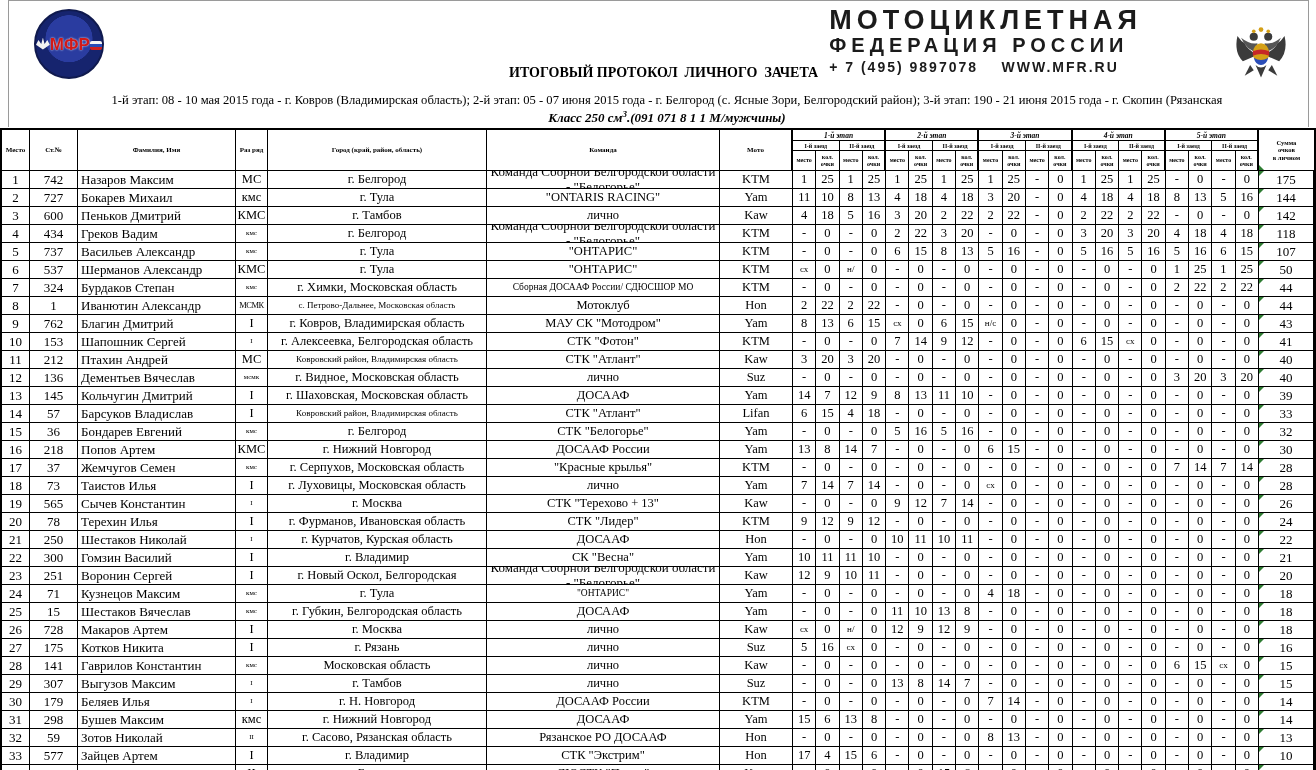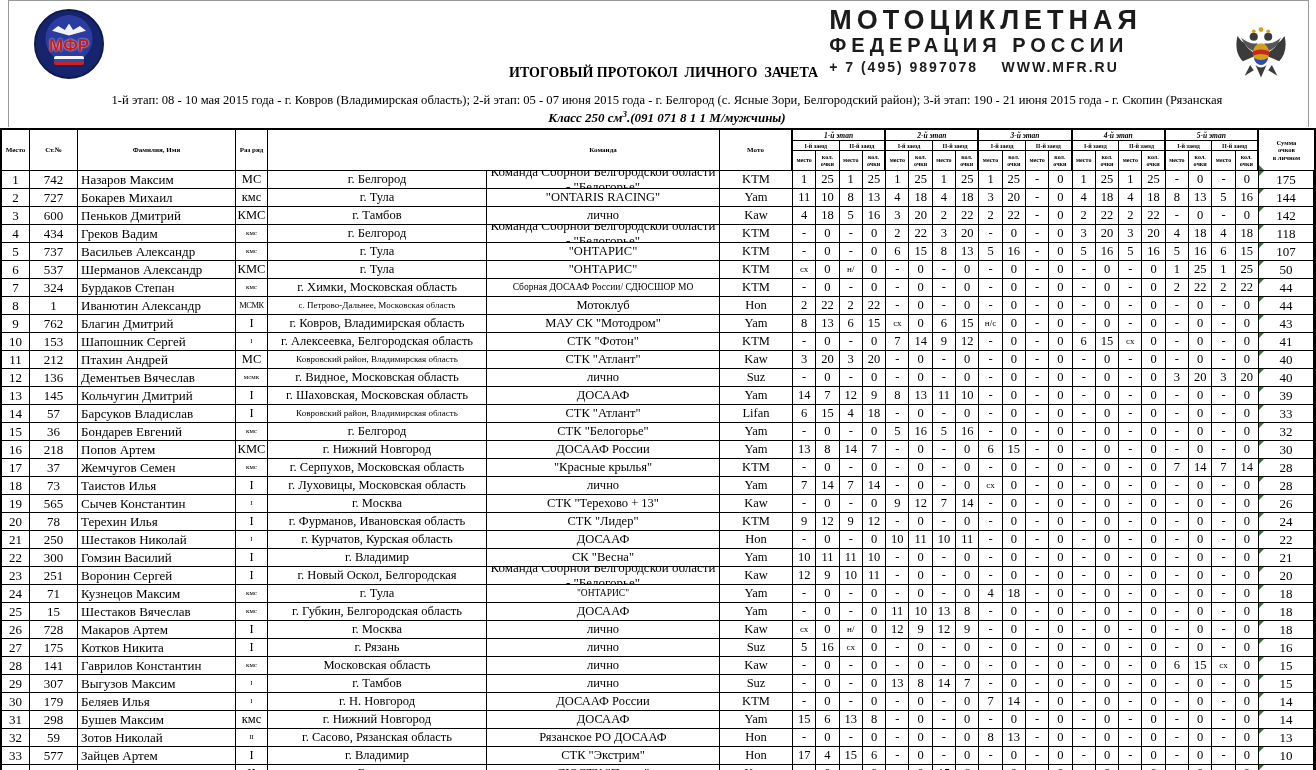--- a/index.html
+++ b/index.html
@@ -3,21 +3,21 @@
 <meta charset="utf-8">
 <style>
   html,body{margin:0;padding:0;background:#fff;}
   .page{position:relative;width:1316px;height:770px;background:#fff;overflow:hidden;
         font-family:"Liberation Serif","DejaVu Serif",serif;color:#000;}
   
   .top-frame{position:absolute;left:8px;top:0;width:1299px;height:126px;
              border-left:1px solid #9a9a9a;border-right:1px solid #9a9a9a;border-top:1px solid #9a9a9a;}
   .mfr-logo{position:absolute;left:25px;top:8px;width:70px;height:70px;border-radius:50%;
             background:radial-gradient(circle at 50% 42%,#2a3ca0 0 46%,#16246e 47% 100%);
-            border:2px solid #101a4e;box-sizing:border-box;display:flex;flex-direction:column;
+            border:2px solid #101a4e;box-sizing:border-box;display:flex;flex-direction:row;
             align-items:center;justify-content:center;}
   .mfr-eagle{width:34px;height:12px;background:#f2f2f2;
              clip-path:polygon(0 60%,18% 20%,38% 55%,50% 0,62% 55%,82% 20%,100% 60%,50% 100%);margin-bottom:1px;}
   .mfr-abbr{font-family:"Liberation Sans",sans-serif;font-weight:bold;font-size:17px;color:#d01818;
             text-shadow:0 0 2px #fff;line-height:1;}
   .mfr-flag{width:30px;height:9px;margin-top:2px;
             background:linear-gradient(#f5f5f5 33%,#2a4db8 33% 66%,#cf2020 66%);border-radius:2px;}
   .brand{position:absolute;right:166px;top:6px;font-family:"Liberation Sans",sans-serif;
          color:#1b1b1b;}
   .brand-l1{font-size:27px;font-weight:bold;letter-spacing:5px;line-height:1.0;}
@@ -99,20 +99,21 @@
     <div class="stages-line">1-й этап: 08 - 10 мая 2015 года - г. Ковров (Владимирская область); 2-й этап: 05 - 07 июня 2015 года - г. Белгород (с. Ясные Зори, Белгородский район); 3-й этап: 190 - 21 июня 2015 года - г. Скопин (Рязанская</div>
     <div class="class-line"><span>Класс 250 см</span><sup>3</sup><span>.(091 071 8 1 1 М/мужчины)</span></div>
   </div>
 
   <div class="results-table">
     <div class="thead grid28" id="thead" style="grid-template-rows:11px 10px 19px;">
         <div class="hc hleft" style="grid-area: 1 / 1 / 4;">Место</div>
         <div class="hc hleft" style="grid-area: 1 / 2 / 4;">Ст.№</div>
         <div class="hc hleft" style="grid-area: 1 / 3 / 4;">Фамилия, Имя</div>
         <div class="hc hleft" style="grid-area: 1 / 4 / 4;">Раз ряд</div>
+        <div class="hc hleft" style="grid-area: 1 / 5 / 4;">Город (край, район, область)</div>
         <div class="hc hleft" style="grid-area: 1 / 6 / 4;">Команда</div>
         <div class="hc hleft thickR" style="grid-area: 1 / 7 / 4;">Мото</div>
         <div class="hc hstage thickR" style="grid-area: 1 / 8 / auto / span 4;">1-й этап</div>
         <div class="hc hrace" style="grid-area: 2 / 8 / auto / span 2;">I-й заезд</div>
         <div class="hc hsub" style="grid-area: 3 / 8;">место</div>
         <div class="hc hsub pre" style="grid-area: 3 / 9;">кол.
 очки</div>
         <div class="hc hrace thickR" style="grid-area: 2 / 10 / auto / span 2;">II-й заезд</div>
         <div class="hc hsub" style="grid-area: 3 / 10;">место</div>
         <div class="hc hsub pre thickR" style="grid-area: 3 / 11;">кол.

